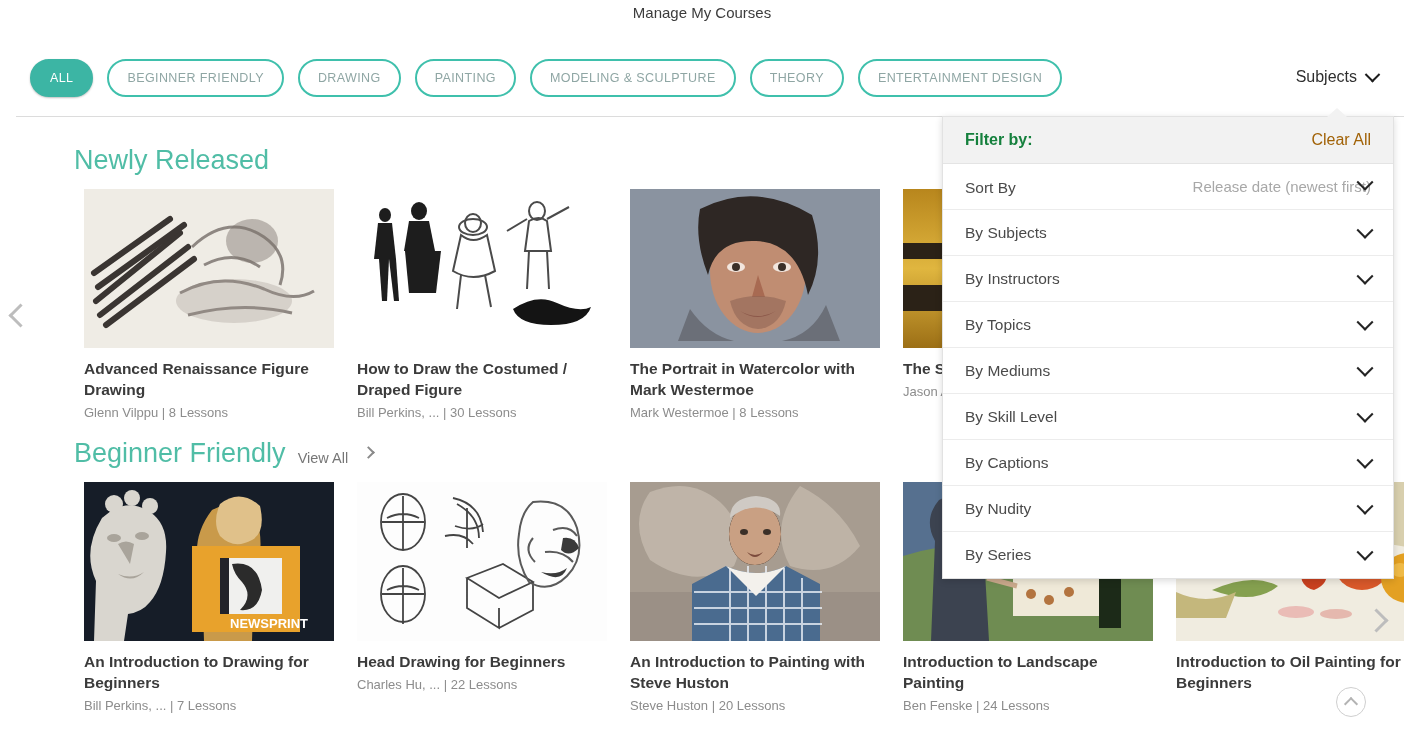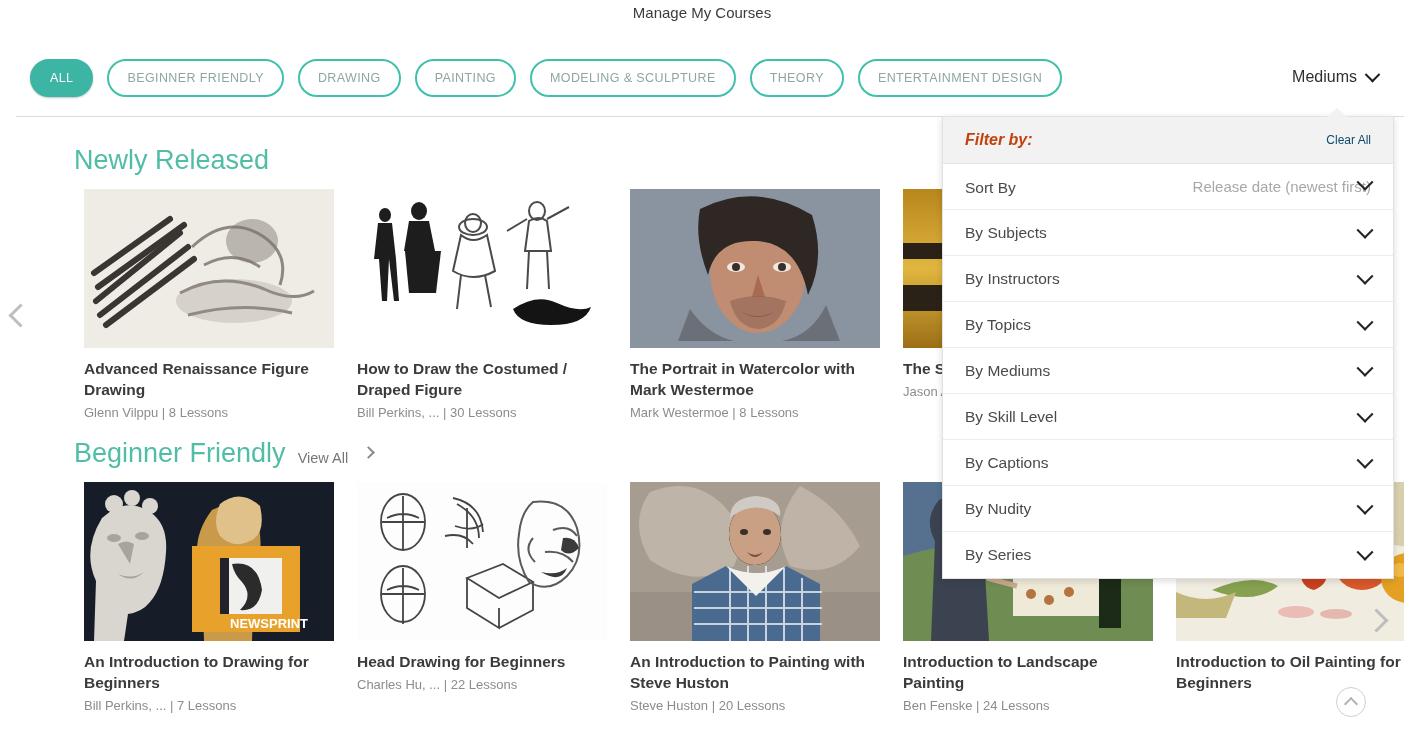--- a/index.html
+++ b/index.html
@@ -122,22 +122,22 @@
     width: 0; height: 0;
     border-left: 10px solid transparent; border-right: 10px solid transparent;
     border-bottom: 9px solid #f2f2f2;
   }
   .fp-head {
     background: #f2f2f2;
     height: 47px; display: flex; align-items: center; justify-content: space-between;
     padding: 0 22px;
     border-bottom: 1px solid #e4e4e4;
   }
-  .fp-head-title { font-size: 16px; font-weight: bold; color: #c2410c; font-style: italic; }
-  .fp-clear { font-size: 12px; color: #0c4a6e; cursor: pointer; text-align: right; }
+  .fp-head-title { font-size: 16px; font-weight: bold; color: #15803d; }
+  .fp-clear { font-size: 16px; color: #a16207; cursor: pointer; text-align: right; }
   .fp-row {
     min-height: 46px; padding: 0 22px;
     display: flex; align-items: center; justify-content: space-between;
     border-bottom: 1px solid #ececec;
     cursor: pointer;
   }
   .fp-row:last-child { border-bottom: none; }
   .fp-row-label { font-size: 15.5px; color: #4a4a4a; }
   .fp-row.tall { flex-direction: row; align-items: flex-end; padding-top: 9px; padding-bottom: 10px; position: relative; }
   .fp-row.tall .fp-row-label { line-height: 23px; }
@@ -174,21 +174,21 @@
       <div class="pill">
         <span>THEORY</span>
       </div>
       <div class="pill">
         <span>ENTERTAINMENT DESIGN</span>
       </div>
     </div>
 </div>
 
 <div id="filters-trigger">
-  <span>Mediums</span>
+  <span>Subjects</span>
   <span class="chev"></span>
 </div>
 
 <div id="content">
 
   <div class="section" id="section-0" style="top:26px;">
     <div class="section-head">
       <div class="section-title">Newly Released</div>
     </div>
     <div class="cards" id="cards-0">

